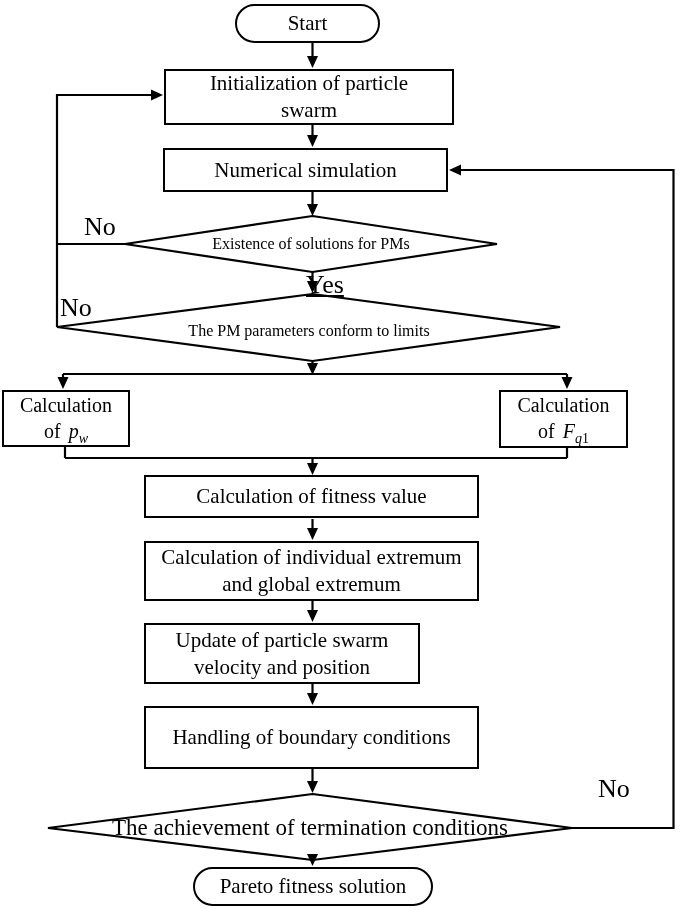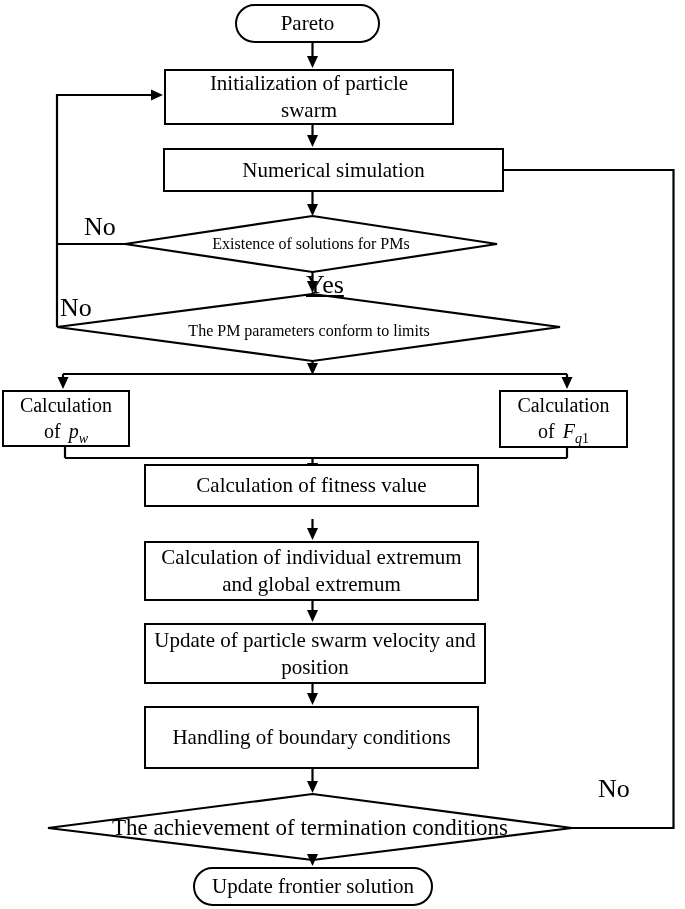--- a/index.html
+++ b/index.html
@@ -76,63 +76,63 @@
       <path d="M312.5 622 l-5.5 -12 h11 z"></path>
       <path d="M312.5 705 l-5.5 -12 h11 z"></path>
       <path d="M312.5 793 l-5.5 -12 h11 z"></path>
       <path d="M312.5 866 l-5.5 -12 h11 z"></path>
       <path d="M163 95 l-12 -5.5 v11 z"></path>
       <path d="M449 170 l12 -5.5 v11 z"></path>
     </g>
   </svg>
 
   <div class="node terminal" style="left:235px; top:4px; width:145px; height:39px;">
-    <span>Pareto</span>
+    <span>Start</span>
   </div>
 
   <div class="node rect" style="left:164px; top:69px; width:290px; height:56px; padding:0 14px;">
     <span>Initialization of particle swarm</span>
   </div>
 
-  <div class="node rect" style="left:163px; top:148px; width:341px; height:44px;">
+  <div class="node rect" style="left:163px; top:148px; width:285px; height:44px;">
     <span>Numerical simulation</span>
   </div>
 
   <div class="node rect" style="left:2px; top:390px; width:128px; height:57px; font-size:20px;">
     <span>Calculation</span>
     <span class="vline2">
       <span>of</span>  <i>p</i><sub><i>w</i></sub>
     </span>
   </div>
 
   <div class="node rect" style="left:499px; top:390px; width:129px; height:58px; font-size:20px;">
     <span>Calculation</span>
     <span class="vline2">
       <span>of</span>  <i>F</i><sub><i>q</i><span>1</span></sub>
     </span>
   </div>
 
-  <div class="node rect" style="left:144px; top:464px; width:335px; height:43px;">
+  <div class="node rect" style="left:144px; top:475px; width:335px; height:43px;">
     <span>Calculation of fitness value</span>
   </div>
 
   <div class="node rect" style="left:144px; top:541px; width:335px; height:60px; padding:16px 8px;">
     <span>Calculation of individual extremum and global extremum</span>
   </div>
 
-  <div class="node rect" style="left:144px; top:623px; width:342px; height:61px; padding:0 8px;">
+  <div class="node rect" style="left:144px; top:623px; width:276px; height:61px; padding:0 8px;">
     <span>Update of particle swarm velocity and position</span>
   </div>
 
   <div class="node rect" style="left:144px; top:706px; width:335px; height:63px;">
     <span>Handling of boundary conditions</span>
   </div>
 
   <div class="node terminal" style="left:193px; top:867px; width:240px; height:39px;">
-    <span>Update frontier solution</span>
+    <span>Pareto fitness solution</span>
   </div>
 
   <div class="dlabel" style="left:125px; top:231px; width:372px; height:26px;">
     <span>Existence of solutions for PMs</span>
   </div>
 
   <div class="dlabel" style="left:58px; top:314px; width:502px; height:26px;align-items:flex-end;">
     <span>The PM parameters conform to limits</span>
   </div>
 

